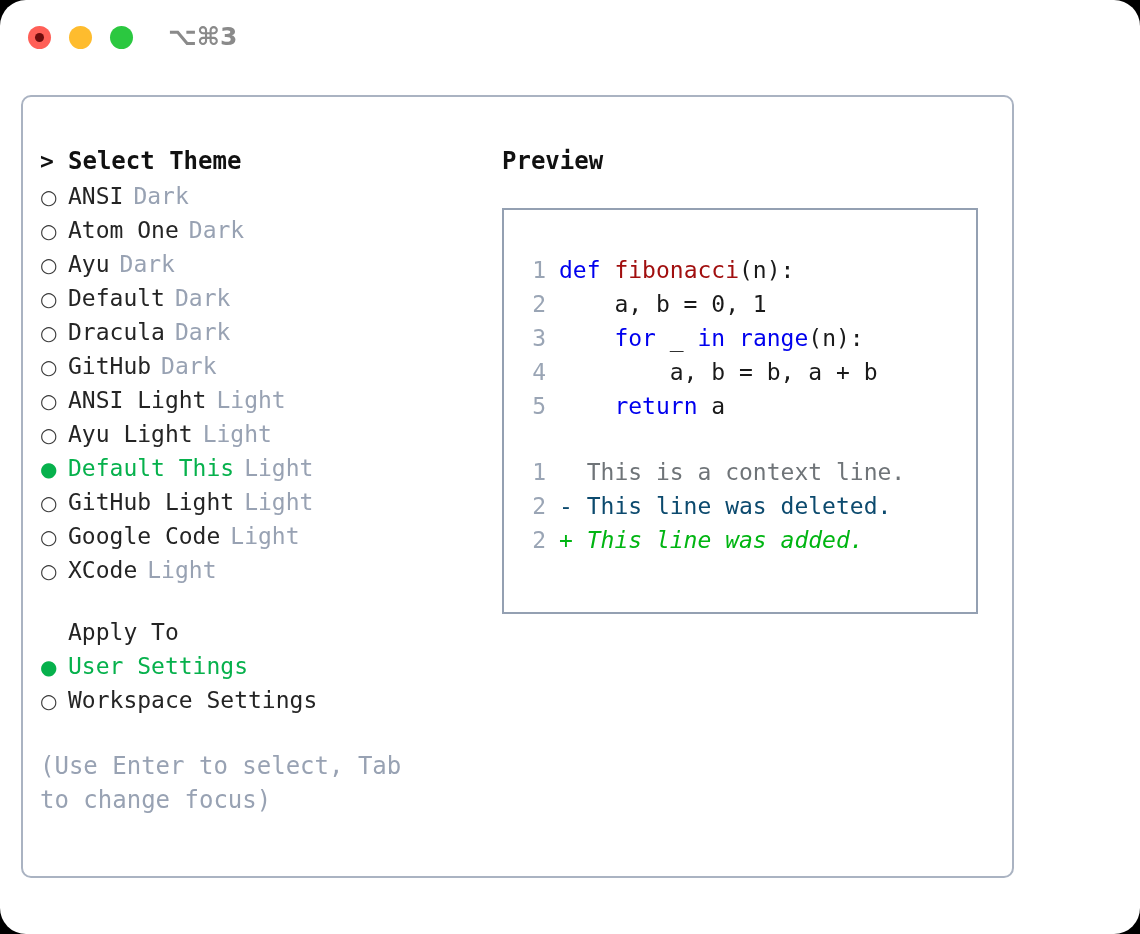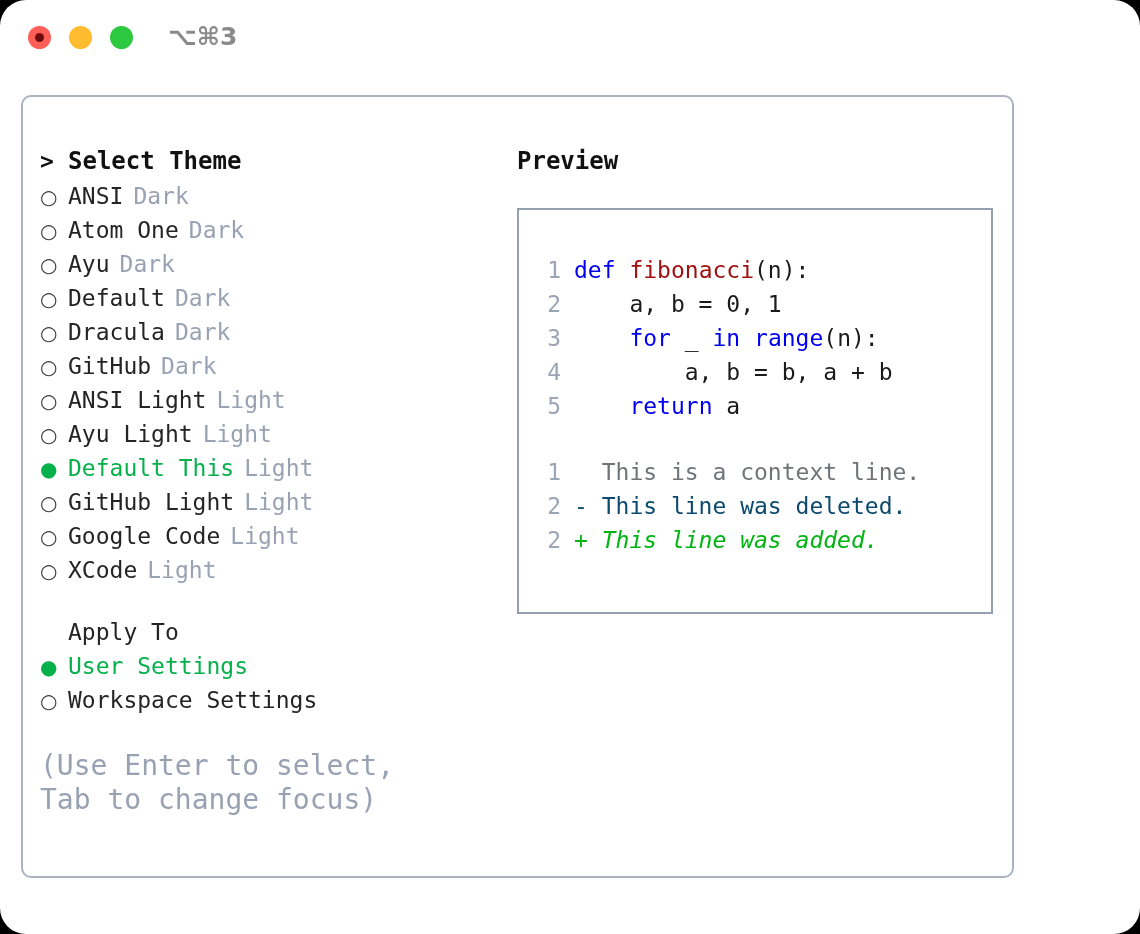--- a/index.html
+++ b/index.html
@@ -125,30 +125,30 @@
     text-align: right;
   }
   .group-head {
     color: #242424;
     font-size: 23px;
   }
   .spacer-md { height: 28px; }
 
   .hint {
     color: #98a2b3;
-    font-size: 28px;
+    font-size: 24px;
     line-height: 34px;
     width: 400px;
     white-space: normal;
   }
 
   
   .right-col {
     position: absolute;
-    left: 494px;
+    left: 479px;
     top: 50px;
     width: 490px;
   }
   .preview-title {
     font-size: 24px;
     font-weight: bold;
     color: #111111;
     margin-bottom: 33px;
   }
   .preview-box {

